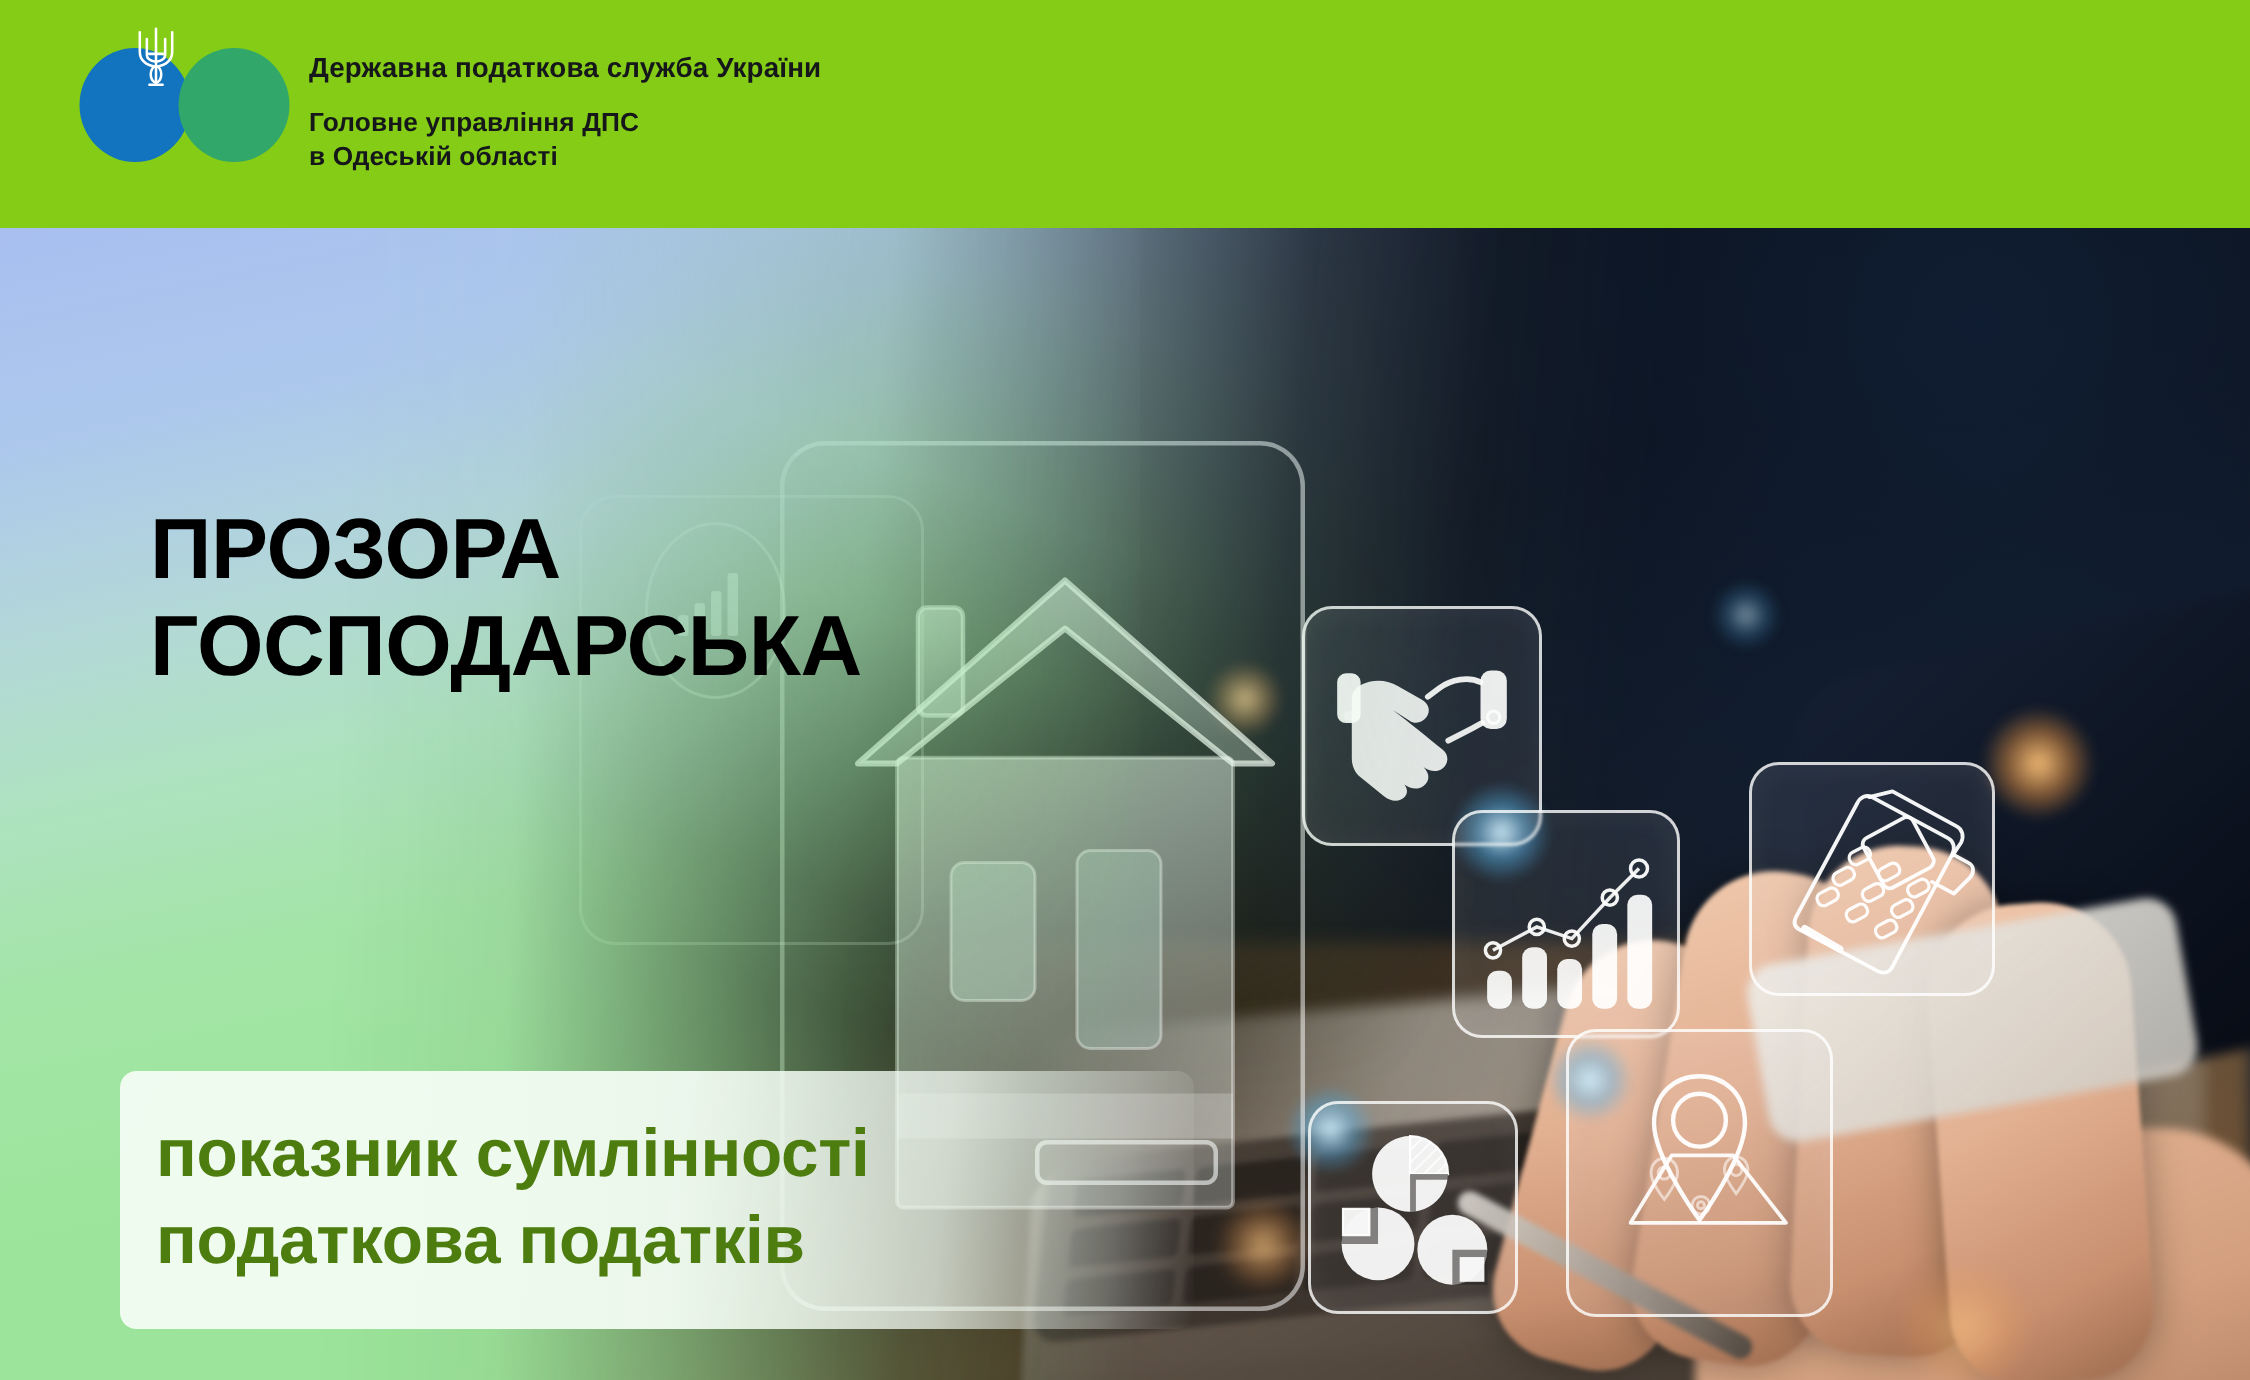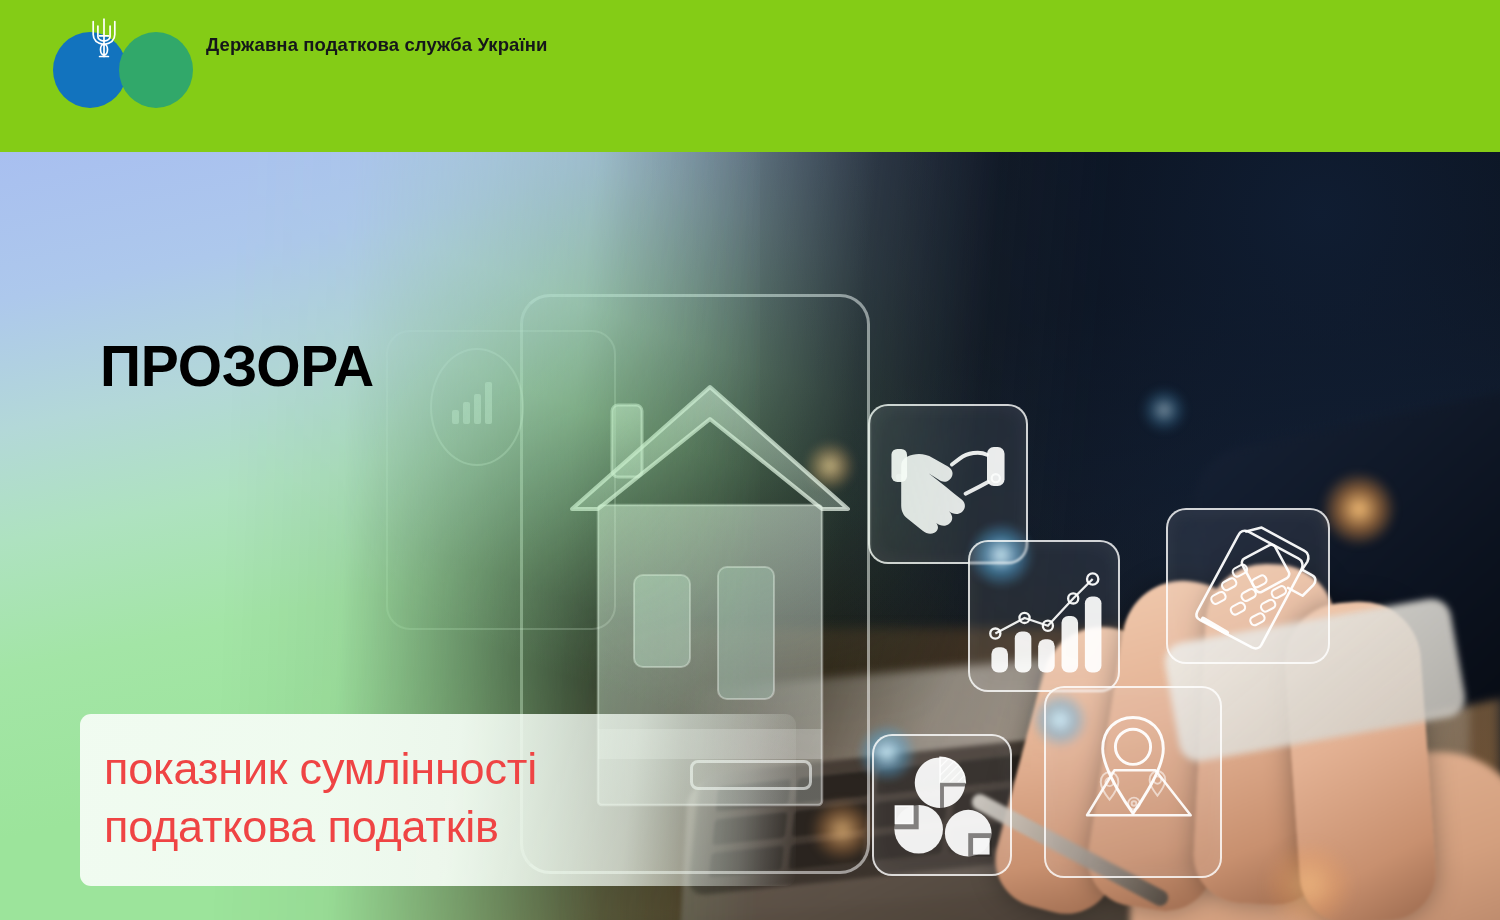--- a/index.html
+++ b/index.html
@@ -379,23 +379,23 @@
   }
   .subtitle {
     position: absolute;
     left: 104px;
     top: 588px;
     width: 700px;
     z-index: 42;
   }
   .subtitle p {
     font-size: 45px;
-    font-weight: normal;
+    font-weight: bold;
     line-height: 1.29;
-    color: #ef4444;
+    color: #4d7c0f;
     letter-spacing: -0.2px;
   }
   .subtitle p span { display: block; white-space: nowrap; }
 </style>
 </head>
 <body>
 
 <div class="page">
 
   <header class="header">
@@ -414,20 +414,22 @@
         <path d="M22.1 10.0 L22.1 20.6 C22.1 23.0 19.7 24.6 16 25.2"></path>
         <path d="M11.4 19.9 L20.6 19.9"></path>
         <ellipse cx="16" cy="33.6" rx="3.5" ry="5.4"></ellipse>
         <path d="M11.6 40.5 L20.4 40.5"></path>
       </g>
     </svg>
 
     <div class="header-text">
       <div class="org-title">Державна податкова служба України</div>
       <div class="org-sub">
+        <span>Головне управління ДПС</span>
+        <span>в Одеській області</span>
       </div>
     </div>
   </header>
 
   <section class="hero">
 
     <div class="photo-base"></div>
     <div class="photo-desk"></div>
     <div class="photo-paper"></div>
 
@@ -639,20 +641,21 @@
     </div>
 
     <div class="wash"></div>
     <div class="wash2"></div>
 
     <div class="subpanel"></div>
 
     <div class="headline">
       <h1>
         <span>ПРОЗОРА</span>
+        <span>ГОСПОДАРСЬКА</span>
       </h1>
     </div>
 
     <div class="subtitle">
       <p>
         <span>показник сумлінності</span>
         <span>податкова податків</span>
       </p>
     </div>
 

